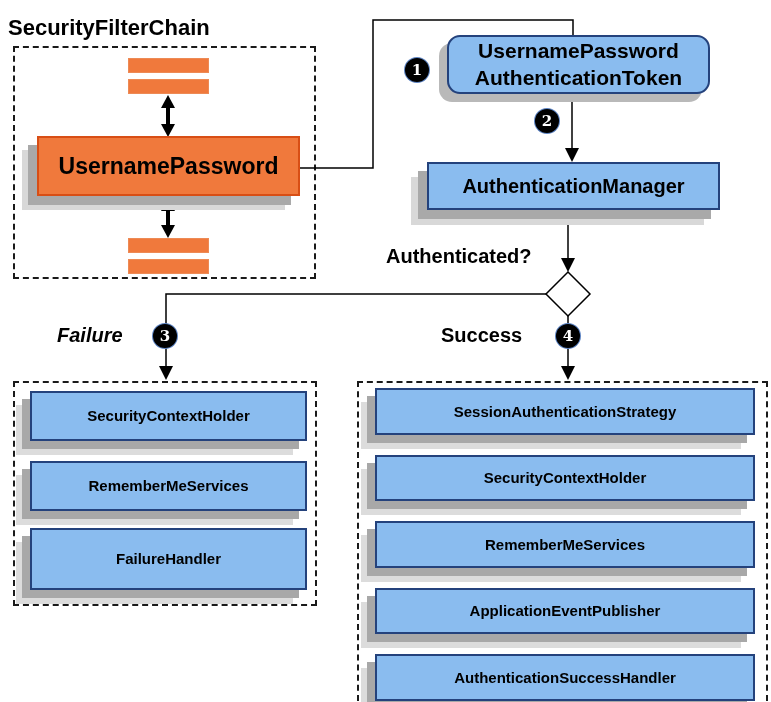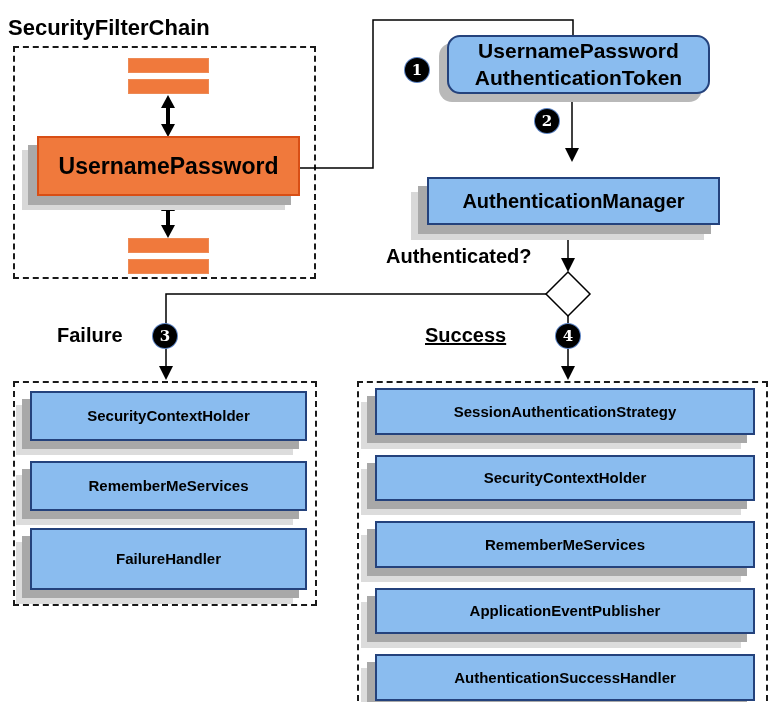--- a/index.html
+++ b/index.html
@@ -28,21 +28,21 @@
   .blue{
     background:var(--blue-fill);border:2px solid var(--blue-border);
     display:flex;flex-direction:column;align-items:center;justify-content:center;
     text-align:center;z-index:2;
   }
   .token-box{
     left:447px;top:22px;width:263px;height:59px;border-radius:13px;
     box-shadow:-8px 8px 0 #b9b9b9;font-size:21px;line-height:1.25;
   }
   .manager-box{
-    left:427px;top:164px;width:293px;height:48px;font-size:20px;
+    left:427px;top:149px;width:293px;height:48px;font-size:20px;
     box-shadow:-9px 9px 0 #a9a9a9,-16px 15px 0 #d8d8d8;
     text-align:right;
   }
   .list-box{
     font-size:15px;line-height:1.15;
     box-shadow:-8px 8px 0 #a8a8a8,-14px 14px 0 #dcdcdc;
   }
   .fl{left:30px;width:277px;}
   .sl{left:375px;width:380px;}
   .flow-label{font-size:20px;z-index:2;}
@@ -112,22 +112,22 @@
   <div class="abs blue token-box">
     <span>UsernamePassword</span>
     <span>AuthenticationToken</span>
   </div>
 
   <div class="abs blue manager-box">
     <span>AuthenticationManager</span>
   </div>
 
   <div class="abs flow-label" style="left:386px;top:232px;">Authenticated?</div>
-  <div class="abs flow-label" style="left:57px;top:311px;">Failure</div>
-  <div class="abs flow-label" style="left:425px;top:311px;text-decoration:underline;">Success</div>
+  <div class="abs flow-label" style="left:57px;top:311px;font-style:italic;">Failure</div>
+  <div class="abs flow-label" style="left:441px;top:311px;">Success</div>
 
   <div class="abs badge" style="left:405px;top:45px;">
     <span>1</span>
   </div>
   <div class="abs badge" style="left:535px;top:96px;">
     <span>2</span>
   </div>
   <div class="abs badge" style="left:153px;top:311px;">
     <span>3</span>
   </div>

